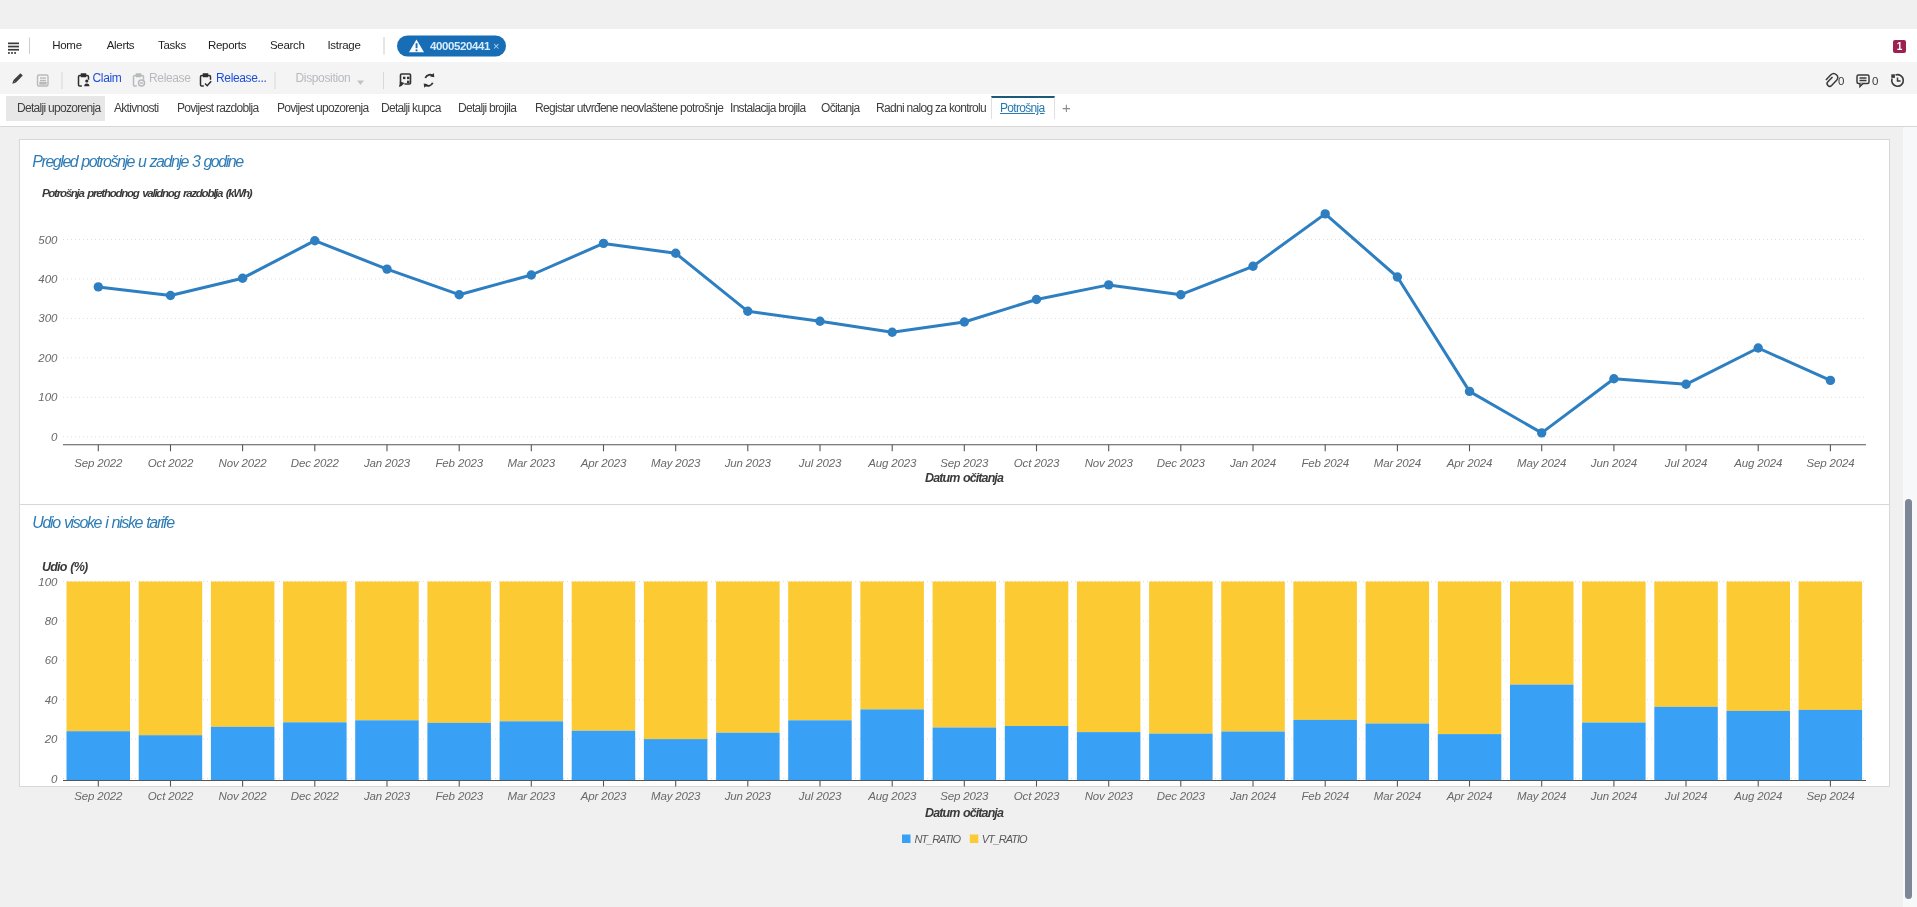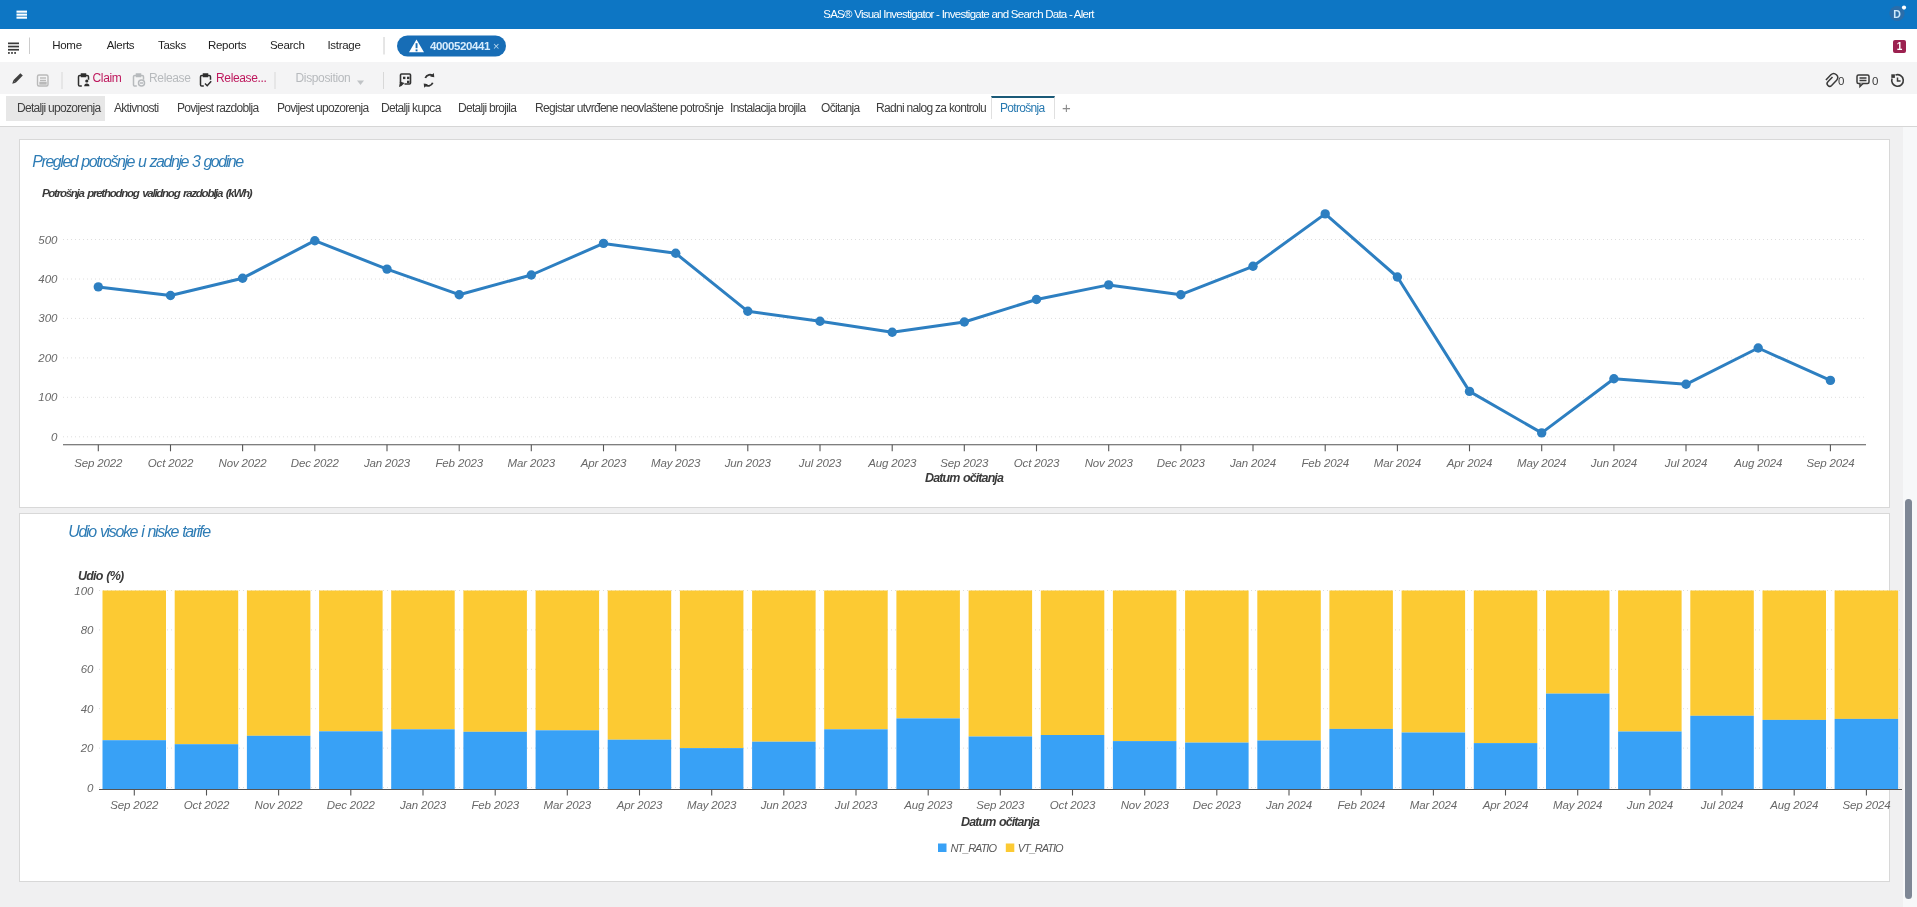--- a/index.html
+++ b/index.html
@@ -3,41 +3,30 @@
 <style>
 * { margin:0; padding:0; box-sizing:border-box; }
 body { width:1917px; height:907px; overflow:hidden; font-family:"Liberation Sans",sans-serif; background:#f0f0f1; }
 .abs { position:absolute; }
 #page { position:relative; width:1917px; height:907px; }
 #hdr { position:absolute; left:0; top:0; width:1917px; height:29px; background:#0d76c4; }
 #hdr .title { position:absolute; left:0; top:0; width:100%; text-align:center; line-height:29px; color:#ffffff; font-size:11.5px; letter-spacing:-0.75px; }
 #nav { position:absolute; left:0; top:29px; width:1917px; height:46px; background:#ffffff; border-bottom:1px solid #dcdcdc; }
 .navitem { position:absolute; top:0; height:32px; line-height:33px; font-size:11.5px; letter-spacing:-0.3px; color:#1f1f1f; text-align:center; }
 #tbar { position:absolute; left:0; top:62px; width:1917px; height:32px; background:#f4f4f5; }
-.tbtxt { position:absolute; top:0; height:32px; line-height:33px; font-size:12px; letter-spacing:-0.35px; color:#be185d; }
+.tbtxt { position:absolute; top:0; height:32px; line-height:33px; font-size:12px; letter-spacing:-0.35px; color:#1d4ed8; }
 .tbdis { color:#b7babd; }
 #tabs { position:absolute; left:0; top:94px; width:1917px; height:33px; background:#ffffff; border-bottom:1px solid #d6d6d6; }
 .tab { position:absolute; top:2px; height:24.5px; line-height:24.5px; font-size:12px; letter-spacing:-0.7px; color:#3f3f3f; white-space:nowrap; }
 #content { position:absolute; left:0; top:127px; width:1917px; height:780px; background:#f0f0f1;font-style:italic; }
 .card { position:absolute; background:#ffffff; border:1px solid #d8d8d8; }
 svg text { font-family:"Liberation Sans",sans-serif; }
 </style></head>
 <body>
 <div id="page">
-  <div id="hdr">
-    <div class="title">SAS® Visual Investigator - Investigate and Search Data - Alert</div>
-    <svg class="abs" style="left:0;top:0" width="1917" height="29">
-      <rect x="16.5" y="10.6" width="10.5" height="2.1" fill="#fff"></rect>
-      <rect x="16.5" y="13.6" width="10.5" height="2.1" fill="#fff"></rect>
-      <rect x="16.5" y="16.6" width="10.5" height="2.1" fill="#fff"></rect>
-      <circle cx="1897" cy="13.5" r="7.6" fill="#2b6da9"></circle>
-      <text x="1897" y="17.5" font-size="10.5" font-weight="bold" fill="#cfe9fa" text-anchor="middle">D</text>
-      <circle cx="1904" cy="7.6" r="2.1" fill="#ffffff"></circle>
-    </svg>
-  </div>
   <div id="nav">
     <div class="navitem" style="left:52px;width:30px;">Home</div>
     <div class="navitem" style="left:106px;width:29px;">Alerts</div>
     <div class="navitem" style="left:158px;width:27px;">Tasks</div>
     <div class="navitem" style="left:208px;width:38px;">Reports</div>
     <div class="navitem" style="left:270px;width:34px;">Search</div>
     <div class="navitem" style="left:326px;width:36px;">Istrage</div>
     <svg class="abs" style="left:0;top:0" width="1917" height="33">
       <rect x="8" y="13.5" width="11" height="1.7" fill="#3a3a3a"></rect>
       <rect x="8" y="16.7" width="11" height="1.7" fill="#3a3a3a"></rect>
@@ -134,21 +123,21 @@
 <div class="tab" style="left:114px;">Aktivnosti</div>
 <div class="tab" style="left:177px;">Povijest razdoblja</div>
 <div class="tab" style="left:277px;">Povijest upozorenja</div>
 <div class="tab" style="left:381px;">Detalji kupca</div>
 <div class="tab" style="left:458px;">Detalji brojila</div>
 <div class="tab" style="left:535px;">Registar utvrđene neovlaštene potrošnje</div>
 <div class="tab" style="left:730px;">Instalacija brojila</div>
 <div class="tab" style="left:821px;">Očitanja</div>
 <div class="tab" style="left:876px;">Radni nalog za kontrolu</div>
 <div style="position:absolute;left:991px;top:2px;width:64px;height:22.5px;background:#fff;border-top:2.5px solid #1b5a78;border-left:1px solid #e0e0e0;border-right:1px solid #e0e0e0;"></div>
-<div class="tab" style="left:1000px;color:#2779b0;">Potrošnja</div>
+<div class="tab" style="left:1000px;color:#2779b0;text-decoration:underline;">Potrošnja</div>
 <div class="tab" style="left:1062px;color:#8b8b8b;font-size:15px;letter-spacing:0;">+</div>
   </div>
   <div id="content">
     <div class="card" style="left:19px;top:12px;width:1871px;height:369px;">
       <svg width="1869" height="367">
           <text x="12.299999999999997" y="27" font-size="16" letter-spacing="-1.45" word-spacing="1" fill="#2e7cb5">Pregled potrošnje u zadnje 3 godine</text>
 <text x="21.9" y="57" font-size="11.5" font-weight="bold" letter-spacing="-1.25" word-spacing="1.6" fill="#3a3a3a">Potrošnja prethodnog validnog razdoblja (kWh)</text>
 <line x1="43" y1="99.5" x2="1846" y2="99.5" stroke="#dedede" stroke-width="1" stroke-dasharray="1,3"></line>
 <text x="37.5" y="103.5" font-size="11.5" fill="#696969" text-anchor="end">500</text>
 <line x1="43" y1="139.0" x2="1846" y2="139.0" stroke="#dedede" stroke-width="1" stroke-dasharray="1,3"></line>
@@ -234,21 +223,21 @@
 <circle cx="1305.2" cy="73.9" r="4.7" fill="#2d7fc1"></circle>
 <circle cx="1377.4" cy="137.0" r="4.7" fill="#2d7fc1"></circle>
 <circle cx="1449.5" cy="251.4" r="4.7" fill="#2d7fc1"></circle>
 <circle cx="1521.7" cy="292.9" r="4.7" fill="#2d7fc1"></circle>
 <circle cx="1593.9" cy="238.8" r="4.7" fill="#2d7fc1"></circle>
 <circle cx="1666.0" cy="244.3" r="4.7" fill="#2d7fc1"></circle>
 <circle cx="1738.2" cy="208.0" r="4.7" fill="#2d7fc1"></circle>
 <circle cx="1810.4" cy="240.4" r="4.7" fill="#2d7fc1"></circle>
         </svg>
     </div>
-    <div class="card" style="left:19px;top:386px;width:1871px;height:369px;padding-left:36px;">
+    <div class="card" style="left:19px;top:377px;width:1871px;height:283px;">
       <svg width="1869" height="367">
           <text x="12.299999999999997" y="23" font-size="16" letter-spacing="-1.35" word-spacing="1" fill="#2e7cb5">Udio visoke i niske tarife</text>
 <text x="21.9" y="65.5" font-size="12.5" font-weight="bold" letter-spacing="-0.75" word-spacing="0.9" fill="#3a3a3a">Udio (%)</text>
 <line x1="43" y1="76.5" x2="1846" y2="76.5" stroke="#dedede" stroke-width="1" stroke-dasharray="1,3"></line>
 <text x="37.5" y="80.5" font-size="11.5" fill="#696969" text-anchor="end">100</text>
 <line x1="43" y1="115.9" x2="1846" y2="115.9" stroke="#dedede" stroke-width="1" stroke-dasharray="1,3"></line>
 <text x="37.5" y="119.9" font-size="11.5" fill="#696969" text-anchor="end">80</text>
 <line x1="43" y1="155.3" x2="1846" y2="155.3" stroke="#dedede" stroke-width="1" stroke-dasharray="1,3"></line>
 <text x="37.5" y="159.3" font-size="11.5" fill="#696969" text-anchor="end">60</text>
 <line x1="43" y1="194.7" x2="1846" y2="194.7" stroke="#dedede" stroke-width="1" stroke-dasharray="1,3"></line>

